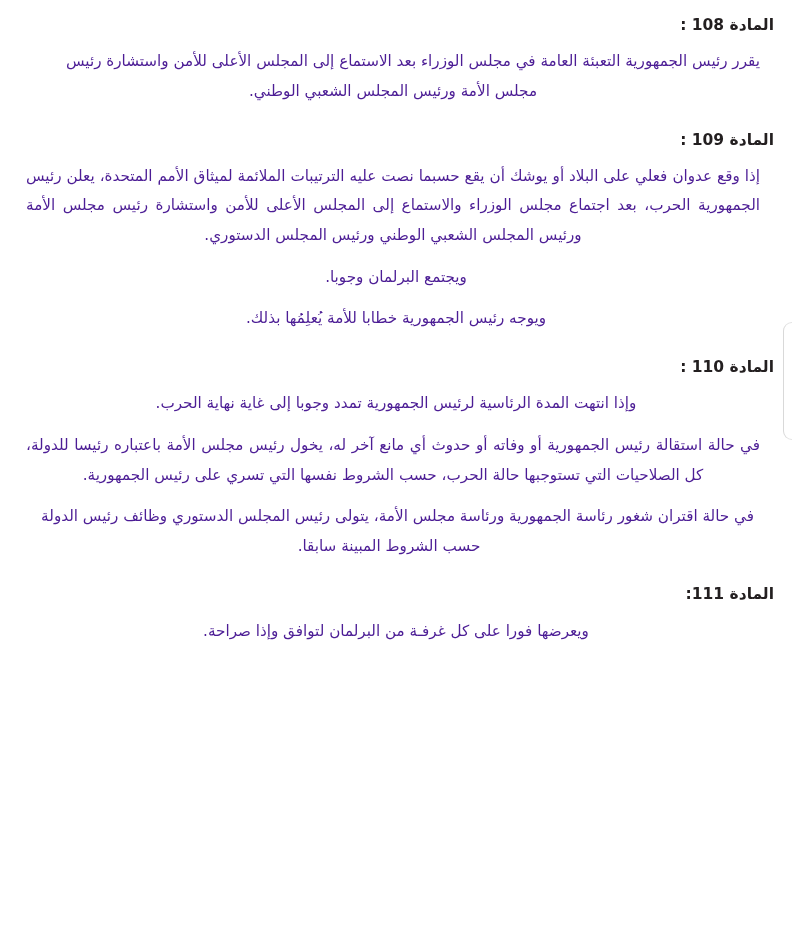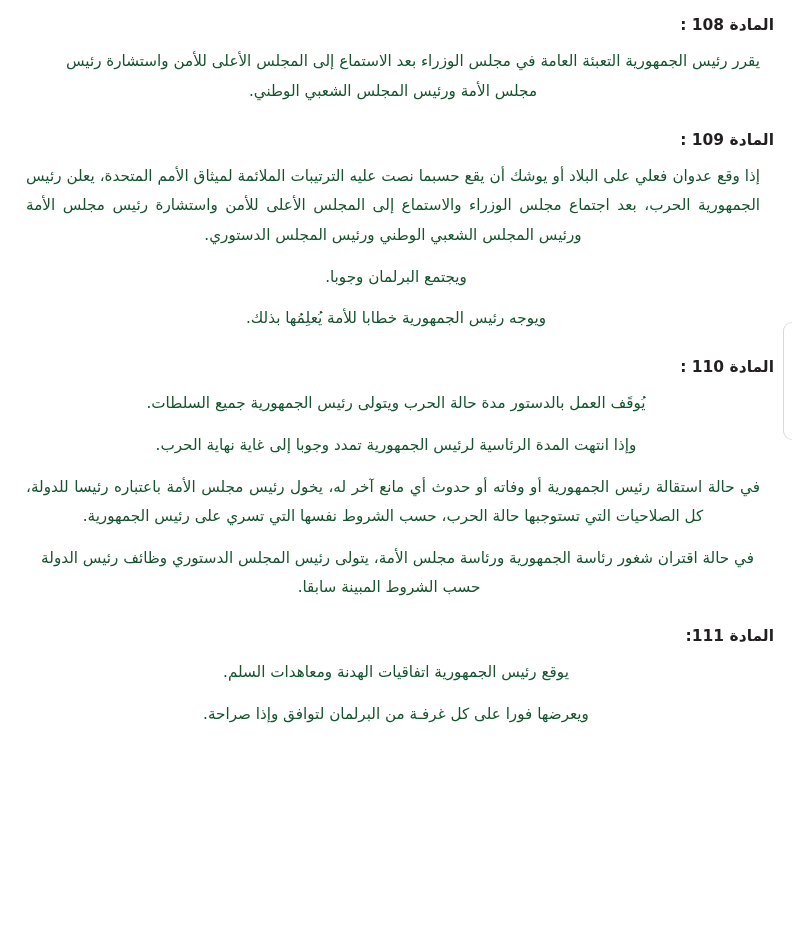--- a/index.html
+++ b/index.html
@@ -36,21 +36,21 @@
   }
   .article-heading.spaced-top {
     margin-top: 22px;
   }
   .para {
     font-size: 15.2px;
     line-height: 1.95;
     text-align: justify;
     text-align-last: center;
     direction: rtl;
-    color: #14532d;
+    color: #4c1d95;
     margin: 0 0 12px 0;
   }
   .para.indent {
     padding-right: 14px;
     padding-left: 8px;
   }
   .para.center-short {
     text-align: center;
     text-align-last: center;
     margin-top: 8px;
@@ -91,26 +91,24 @@
 
   <section class="article-block">
     <h2 class="article-heading spaced-top">المادة 109 :</h2>
     <p class="para indent">إذا وقع عدوان فعلي على البلاد أو يوشك أن يقع حسبما نصت عليه الترتيبات الملائمة لميثاق الأمم المتحدة، يعلن رئيس الجمهورية الحرب، بعد اجتماع مجلس الوزراء والاستماع إلى المجلس الأعلى للأمن واستشارة رئيس مجلس الأمة ورئيس المجلس الشعبي الوطني ورئيس المجلس الدستوري.</p>
     <p class="para center-short">ويجتمع البرلمان وجوبا.</p>
     <p class="para center-short">ويوجه رئيس الجمهورية خطابا للأمة يُعلِمُها بذلك.</p>
   </section>
 
   <section class="article-block">
     <h2 class="article-heading spaced-top">المادة 110 :</h2>
-    <p class="para center-short">يُوقَف العمل بالدستور مدة حالة الحرب ويتولى رئيس الجمهورية جميع السلطات.</p>
     <p class="para center-short">وإذا انتهت المدة الرئاسية لرئيس الجمهورية تمدد وجوبا إلى غاية نهاية الحرب.</p>
     <p class="para indent">في حالة استقالة رئيس الجمهورية أو وفاته أو حدوث أي مانع آخر له، يخول رئيس مجلس الأمة باعتباره رئيسا للدولة، كل الصلاحيات التي تستوجبها حالة الحرب، حسب الشروط نفسها التي تسري على رئيس الجمهورية.</p>
     <p class="para right-pad">في حالة اقتران شغور رئاسة الجمهورية ورئاسة مجلس الأمة، يتولى رئيس المجلس الدستوري وظائف رئيس الدولة حسب الشروط المبينة سابقا.</p>
   </section>
 
   <section class="article-block">
     <h2 class="article-heading spaced-top">المادة 111:</h2>
-    <p class="para center-short">يوقع رئيس الجمهورية اتفاقيات الهدنة ومعاهدات السلم.</p>
     <p class="para center-short">ويعرضها فورا على كل غرفـة من البرلمان لتوافق وإذا صراحة.</p>
   </section>
 
   <div class="edge-artifact"></div>
 </div>
 
 </body></html>

